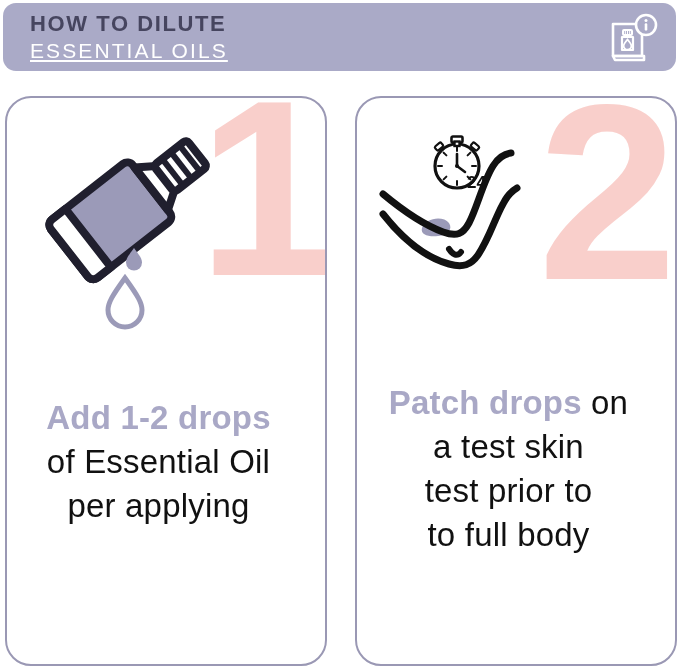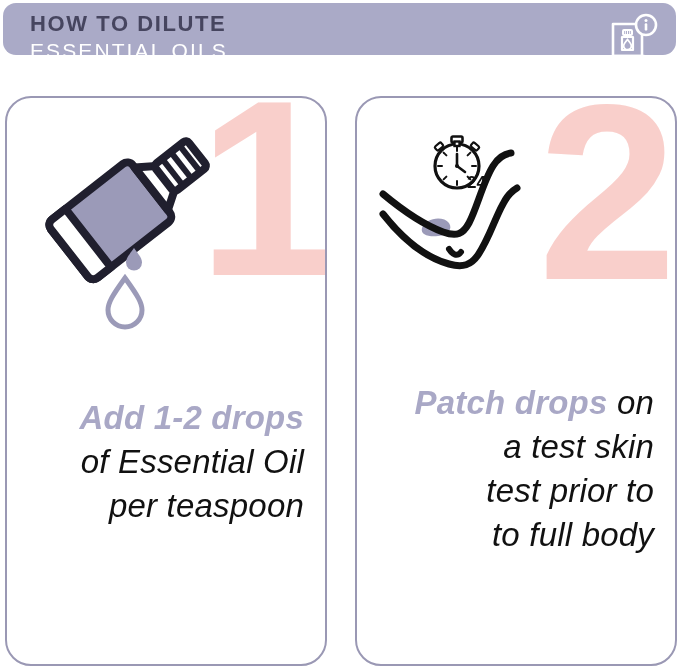--- a/index.html
+++ b/index.html
@@ -14,21 +14,21 @@
     overflow: hidden;
     position: relative;
   }
 
   
   .header-bar {
     position: absolute;
     left: 3px;
     top: 3px;
     width: 673px;
-    height: 52px;
+    height: 68px;
     background: #aaaac7;
     border-radius: 13px;
     box-sizing: border-box;
   }
   .header-titles {
     position: absolute;
     left: 27px;
     top: 8px;
   }
   .header-line1 {
@@ -89,28 +89,27 @@
   .illustration {
     position: absolute;
     top: 22px;
     left: 14px;
   }
 
   .caption {
     position: absolute;
     left: 0;
     right: 15px;
-    text-align: right;
+    text-align: center;
     font-size: 33px;
     line-height: 44px;
     color: #111111;
     letter-spacing: 0.2px;
     padding: 0 6px;
     box-sizing: border-box;
-    font-style: italic;
   }
   .caption-left  { top: 298px; }
   .caption-right { top: 283px; }
   .caption .hl {
     color: #a9a8c6;
     font-weight: bold;
   }
 </style>
 </head>
 <body>
@@ -163,21 +162,21 @@
 
       <path d="M113 128 C119 136 121 139 121 142.5 A8 8 0 0 1 105 142.5 C105 139 107 136 113 128 Z" fill="#9b9ab8"></path>
 
       <path d="M104 158 C117 176 121 183 121 190 A17 17 0 0 1 87 190 C87 183 91 176 104 158 Z" fill="#ffffff" stroke="#9b9ab8" stroke-width="5"></path>
     </svg>
   </div>
 
   <div class="caption caption-left">
     <div><span class="hl">Add 1-2 drops</span></div>
     <div>of Essential Oil</div>
-    <div>per teaspoon</div>
+    <div>per applying</div>
   </div>
 </div>
 
 <div class="card card-right">
 
   <div class="step-number">2</div>
 
   <div class="illustration" style="top:24px;left:8px;">
     <svg viewBox="0 0 220 160" width="220" height="160">
 

